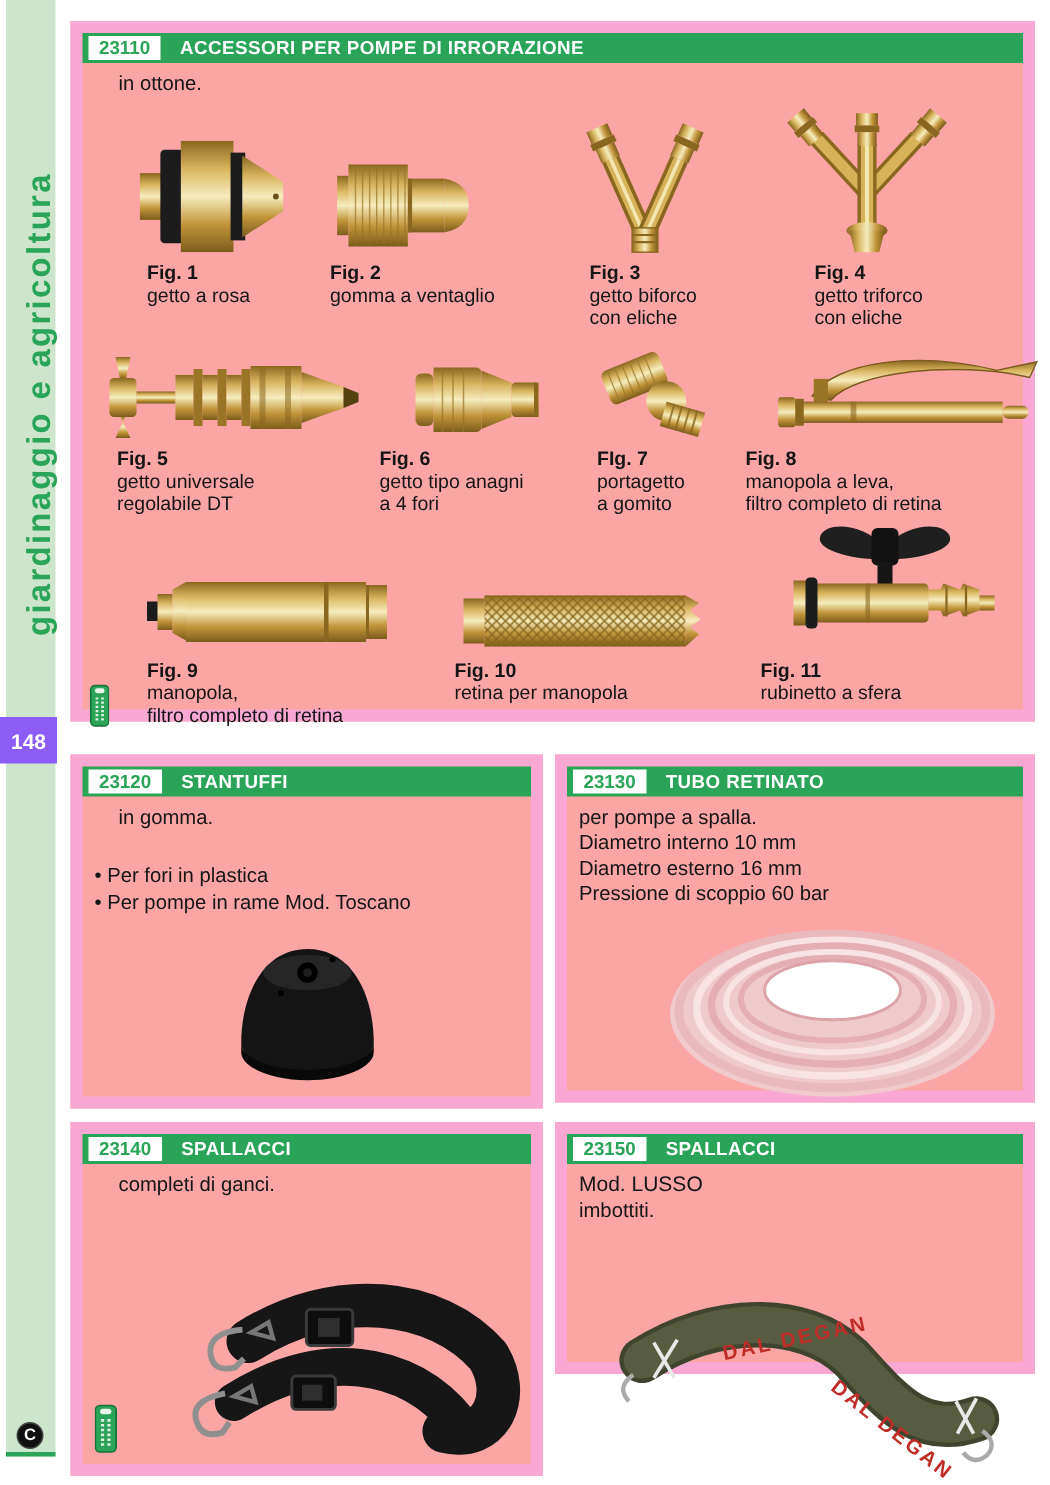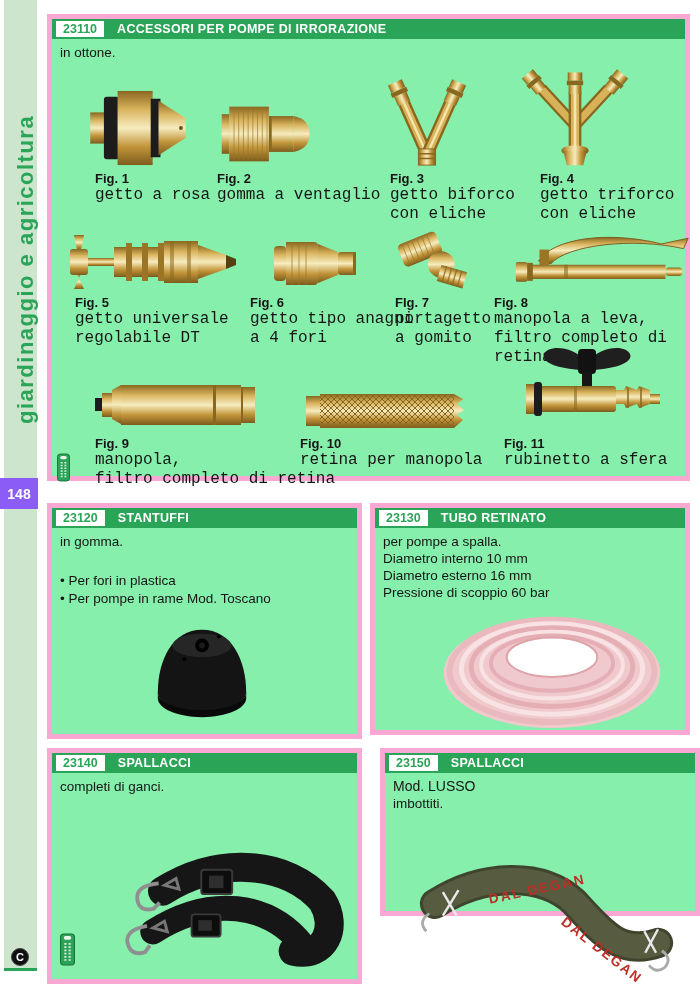--- a/index.html
+++ b/index.html
@@ -29,47 +29,47 @@
   }
   .logo-c {
     position:absolute; left:11px; top:948px; width:18px; height:18px;
     background:#101010; border-radius:50%; color:#fff;
     font-weight:bold; font-size:11px;
     display:flex; align-items:center; justify-content:center;
     border:1px solid #444;
   }
   
   .panel {
-    position:absolute; background:#86efac;
-    border:5px solid #f9a8d4;
+    position:absolute; background:#fca5a5;
+    border:8px solid #f9a8d4;
   }
   .panel-header {
     height:20px; background:#2aa457;
     display:flex; align-items:center;
   }
   .code-badge {
     background:#fff; color:#2aa457; font-weight:bold; font-size:12.5px;
     height:16px; line-height:16px; padding:0 7px; margin-left:4px;
   }
   .section-title {
     color:#fff; font-weight:bold; font-size:12.5px; margin-left:13px; letter-spacing:.3px;
   }
   .panel-body { position:relative; width:100%; height:calc(100% - 20px); }
-  .intro { position:absolute; left:8px; top:6px; font-size:13.5px;text-align:right; }
+  .intro { position:absolute; left:24px; top:6px; font-size:13.5px;text-align:right; }
   .intro-bold { position:absolute; left:8px; top:5px; font-size:14px; font-weight:normal; }
   .sub-line { position:absolute; left:8px; top:23px; font-size:13.5px; }
   .bullets { position:absolute; left:8px; top:44px; list-style:none; font-size:13.5px; line-height:1.3; }
   .bullets li::before { content:"• "; }
   .spec-lines { position:absolute; left:8px; top:6px; font-size:13.5px; line-height:1.25; }
   
   .fig { position:absolute; }
   .imgwrap { display:flex; align-items:flex-end; }
   .imgwrap svg { display:block; }
   .fig-label { font-weight:bold; font-size:13px; margin-top:4px; }
-  .fig-caption { font-size:16px; line-height:1.18; white-space:pre-line;font-family:Liberation Mono, monospace; }
+  .fig-caption { font-size:13px; line-height:1.18; white-space:pre-line; }
   .abs-img { position:absolute; }
   .blister { position:absolute; }
   .hidden-defs { position:absolute; width:0; height:0; }
 </style>
 </head>
 <body>
 
 <svg class="hidden-defs" aria-hidden="true">
   <defs>
     <linearGradient id="brv" x1="0" y1="0" x2="0" y2="1">
@@ -391,21 +391,21 @@
       <rect x="118" y="42" width="15" height="13" fill="#2e2e2e"></rect>
       <rect x="100" y="82" width="30" height="23" rx="3" fill="#0d0d0d" stroke="#3a3a3a" stroke-width="2"></rect>
       <rect x="107" y="88" width="14" height="11" fill="#2e2e2e"></rect>
     </svg>
     <svg class="blister" style="left:8px; top:160px;" width="15" height="33">
         <use href="#blister-sym"></use>
       </svg>
   </div>
 </section>
 
-<section class="panel" style="left:370px; top:748px; width:320px; height:168px;margin-left:10px;">
+<section class="panel" style="left:370px; top:748px; width:320px; height:168px;">
   <div class="panel-header">
     <span class="code-badge">23150</span>
     <span class="section-title">SPALLACCI</span>
   </div>
   <div class="panel-body">
     <div class="intro-bold">Mod. LUSSO</div>
     <div class="sub-line">imbottiti.</div>
     <svg class="abs-img" style="left:20px; top:80px;" width="285" height="132" viewBox="0 0 290 135">
       <path d="M30,52 C80,20 140,20 172,50 C198,78 218,106 258,92" stroke="#3f442e" stroke-width="31" fill="none" stroke-linecap="round"></path>
       <path d="M30,52 C80,20 140,20 172,50 C198,78 218,106 258,92" stroke="#575c40" stroke-width="25" fill="none" stroke-linecap="round"></path>

